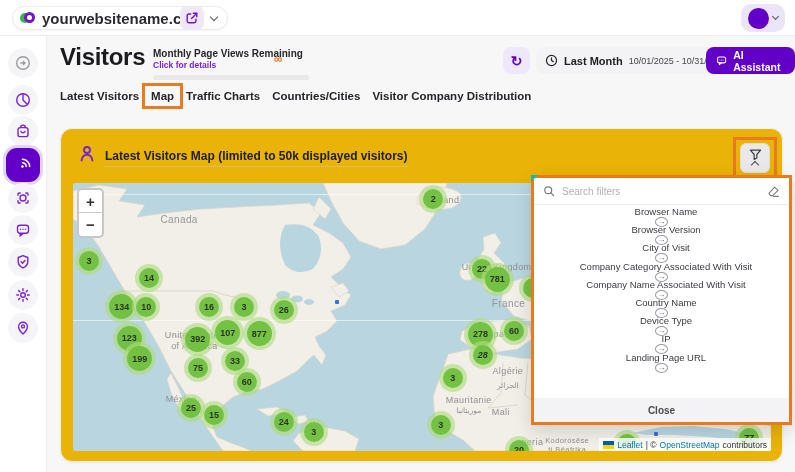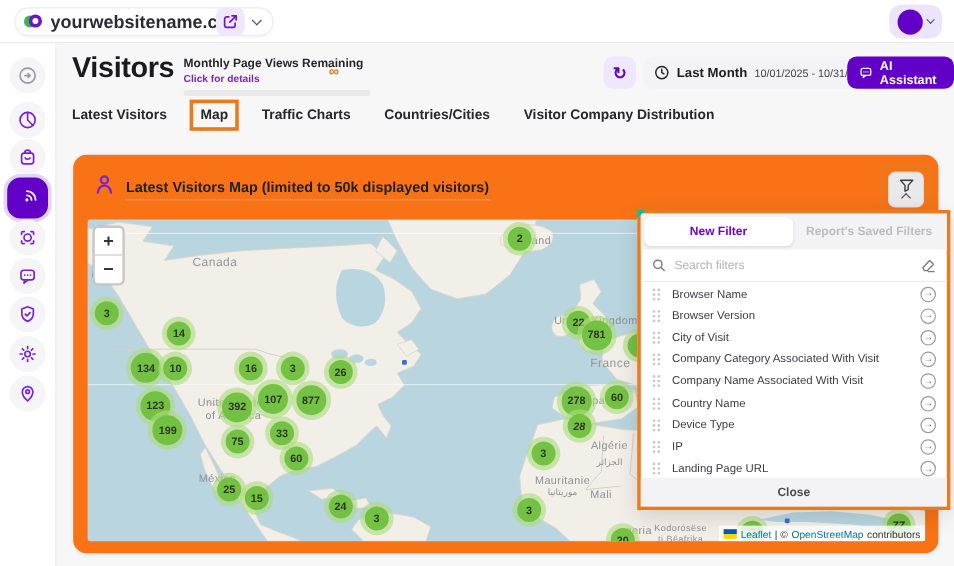--- a/index.html
+++ b/index.html
@@ -37,28 +37,28 @@
   .quota .q-bar { margin-top:5px; width:156px; height:5px; border-radius:3px; background:#e9e9ea; }
   .q-inf { position:absolute; left:274px; top:52px; color:#e8791d; font-size:12px; font-weight:700; }
   .refresh-btn { left:503px; top:47px; width:27px; height:27px; border-radius:8px; font-size:14px; font-weight:700; color:#6200c7; }
   .date-pill { position:absolute; left:536px; top:47px; height:27px; padding:0 9px; background:#f3f3f5; border-radius:8px; display:flex; align-items:center; gap:6px; cursor:pointer; }
   .date-pill .preset { font-size:11px; font-weight:700; color:#1d1d22; }
   .date-pill .range { font-size:9px; color:#45454c; }
   .ai-btn { position:absolute; left:706px; top:47px; height:27px; padding:0 10px; background:#6200c7; border-radius:8px; display:flex; align-items:center; gap:6px; cursor:pointer; }
   .ai-btn .lbl { font-size:10.5px; font-weight:700; color:#fff; }
 
   
-  .tabs { position:absolute; left:60px; top:90px; display:flex; gap:28px; z-index:3; }
+  .tabs { position:absolute; left:60px; top:90px; display:flex; gap:12px; z-index:3; }
   .tab { font-size:11.5px; font-weight:700; color:#26262b; padding-bottom:5px; border-bottom:2px dotted transparent; cursor:pointer; position:relative; }
   .tab.active { border-bottom-color:#bdbdc2; }
   .ann { position:absolute; border:3px solid #e87b1e; z-index:30; pointer-events:none; }
   .tab .ann { left:-9px; right:-9px; top:-7px; bottom:-2px; }
 
   
-  .card { position:absolute; left:60px; top:128px; width:723px; height:334px; background:#f97316; border:1px solid #f0f0f1; border-radius:12px; box-shadow:0 1px 3px rgba(20,20,40,.05); z-index:2; }
+  .card { position:absolute; left:60px; top:128px; width:723px; height:334px; background:#eab308; border:1px solid #f0f0f1; border-radius:12px; box-shadow:0 1px 3px rgba(20,20,40,.05); z-index:2; }
   .card-title-icon { position:absolute; left:16px; top:15px; }
   .card-title-icon svg { stroke:#7b22d3; fill:none; stroke-width:1.5; stroke-linecap:round; }
   .card-title { position:absolute; left:44px; top:20px; font-size:12px; font-weight:700; color:#202025; border-bottom:1.5px dotted #c6c6cb; padding-bottom:3px; }
   .filter-btn { position:absolute; left:679px; top:14px; width:30px; height:30px; background:#e9e9ea; border:1px solid #dcdcde; border-radius:6px; display:flex; flex-direction:column; align-items:center; justify-content:center; cursor:pointer; }
   .filter-btn .chev { border-color:#4b4b50; transform:rotate(-135deg); margin-top:2px; }
   .ann-funnel { left:672px; top:8px; width:44px; height:42px; }
 
   
   .map { position:absolute; left:12px; top:54px; width:698px; height:268px; background:#b9d6e0; overflow:hidden; border-radius:2px; }
   .map svg.land { position:absolute; left:0; top:0; z-index:0; }
@@ -81,21 +81,21 @@
   
   .fpanel { position:absolute; left:531px; top:175px; width:261px; height:250px; background:#fff; border:3px solid #e87b1e; box-shadow:0 6px 18px rgba(0,0,0,.14); z-index:20; display:flex; flex-direction:column; }
   .fp-corner { position:absolute; left:-3px; top:-3px; width:0; height:0; border-top:7px solid #15b8a6; border-right:7px solid transparent; }
   .fp-tabs { height:30px; background:#f3f3f5; display:flex; padding:3px; gap:2px; flex-shrink:0; }
   .fp-tab { flex:1; display:flex; align-items:center; justify-content:center; font-size:10px; font-weight:700; color:#bcbcc2; cursor:pointer; border-radius:6px; }
   .fp-tab.active { background:#fff; color:#6f00d8; box-shadow:0 1px 2px rgba(0,0,0,.07); }
   .fp-search { height:27px; border-bottom:1px solid #ededef; display:flex; align-items:center; padding:0 9px; gap:7px; flex-shrink:0; }
   .fp-search input { flex:1; border:none; outline:none; font-size:10px; color:#333; font-family:"Liberation Sans",sans-serif; background:transparent; }
   .fp-search input::placeholder { color:#b2b2b8; }
   .fp-list { flex:1; overflow:hidden; padding-top:1px; }
-  .filter-row { height:18.2px; display:flex; align-items:center; padding:0 9px; cursor:pointer; }
+  .filter-row { height:18.2px; display:flex; align-items:center; padding:0 9px; cursor:pointer;flex-direction:column; }
   .filter-row .flabel { font-size:9.5px; color:#3b3b42; margin-left:9px; flex:1; }
   .filter-row .addbtn { width:13px; height:13px; border:1px solid #9a9aa0; border-radius:50%; display:flex; align-items:center; justify-content:center; font-size:8px; color:#6b6b70; line-height:1; }
   .fp-foot { height:24px; background:#f3f3f5; display:flex; align-items:center; justify-content:center; font-size:10px; font-weight:700; color:#4b4b52; cursor:pointer; flex-shrink:0; }
 </style>
 </head>
 <body>
 
 <div id="app">
 
   <div class="topbar">
@@ -406,24 +406,20 @@
         <span class="link">Leaflet</span>
         <span>| ©</span>
         <span class="link">OpenStreetMap</span>
         <span>contributors</span>
       </div>
     </div>
   </div>
 
   <div class="fpanel">
     <span class="fp-corner"></span>
-    <div class="fp-tabs">
-      <div class="fp-tab active">New Filter</div>
-      <div class="fp-tab">Report's Saved Filters</div>
-    </div>
     <div class="fp-search">
       <svg width="12" height="12" viewBox="0 0 16 16" style="stroke:#7c7c82;fill:none;stroke-width:1.6;stroke-linecap:round">
           <circle cx="7" cy="7" r="4.6"></circle>
           <path d="M10.6 10.6 14 14"></path>
         </svg>
       <input type="text" placeholder="Search filters" style="">
       <svg width="13" height="13" viewBox="0 0 16 16" style="stroke:#7c7c82;fill:none;stroke-width:1.4;stroke-linecap:round;stroke-linejoin:round">
           <path d="M9.5 2.5l4 4-6.5 6.5H4.2l-1.7-3z"></path>
           <path d="M8 14h6"></path>
         </svg>

